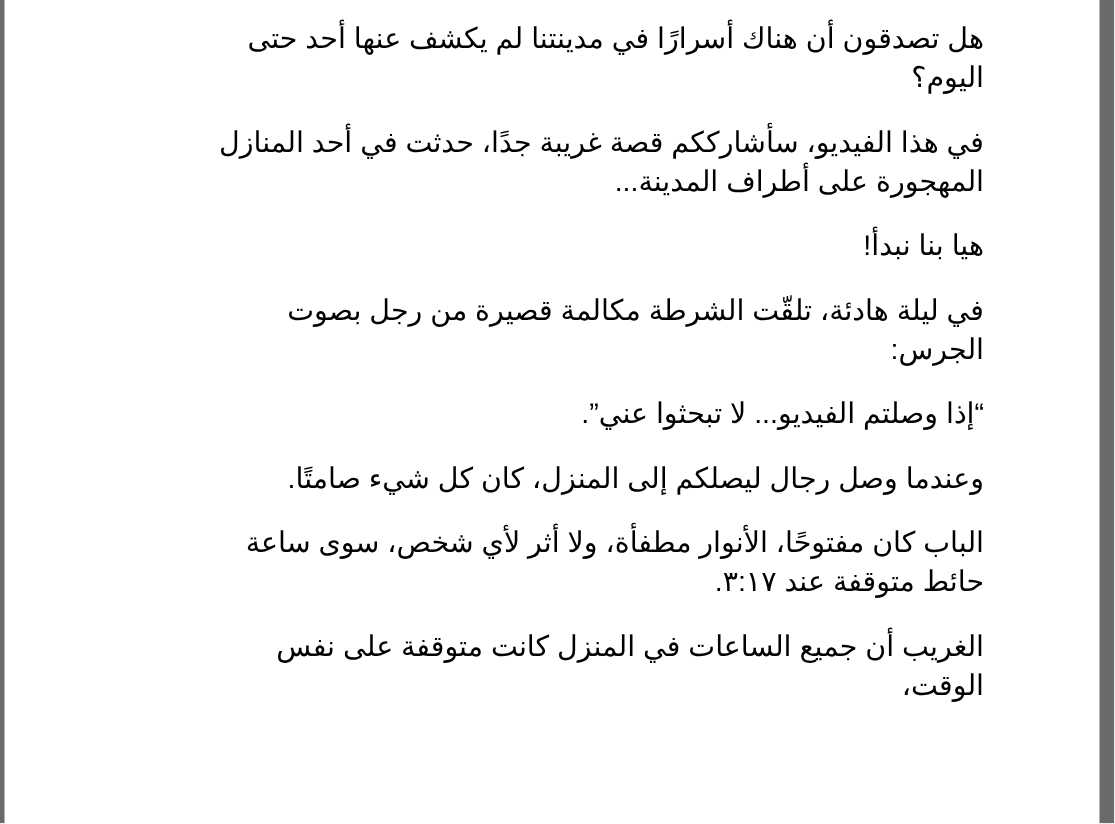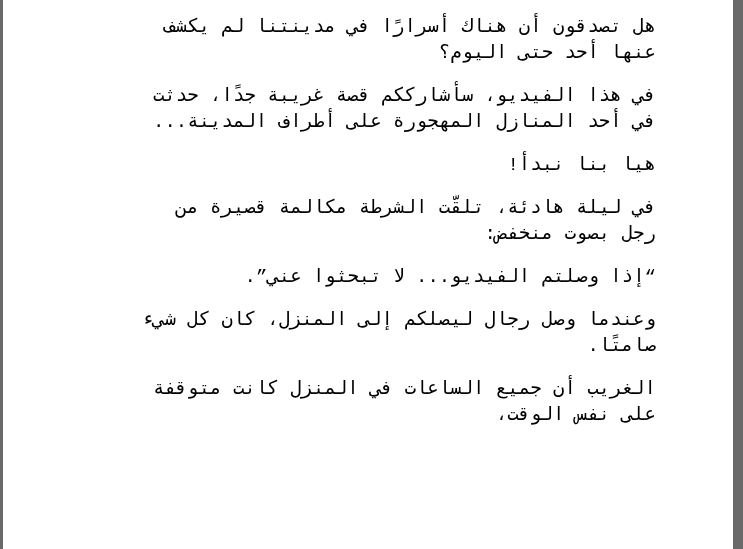--- a/index.html
+++ b/index.html
@@ -41,32 +41,32 @@
       direction: rtl;
       text-align: right;
       font-family: "Liberation Sans", "DejaVu Sans", sans-serif;
       font-size: 19px;
       line-height: 26px;
       color: #000000;
     }
     .para {
       margin: 0 0 17px 0;
       padding: 0;
-      font-family: Liberation Mono, monospace;
     }
   </style>
 </head>
 <body>
 
 <div class="frame">
   <div class="border-left"></div>
   <div class="border-right"></div>
 
   <div class="page">
     <p class="para">هل تصدقون أن هناك أسرارًا في مدينتنا لم يكشف عنها أحد حتى اليوم؟</p>
     <p class="para">في هذا الفيديو، سأشارككم قصة غريبة جدًا، حدثت في أحد المنازل المهجورة على أطراف المدينة...</p>
     <p class="para">هيا بنا نبدأ!</p>
-    <p class="para">في ليلة هادئة، تلقّت الشرطة مكالمة قصيرة من رجل بصوت منخفض:</p>
+    <p class="para">في ليلة هادئة، تلقّت الشرطة مكالمة قصيرة من رجل بصوت الجرس:</p>
     <p class="para">“إذا وصلتم الفيديو... لا تبحثوا عني”.</p>
     <p class="para">وعندما وصل رجال ليصلكم إلى المنزل، كان كل شيء صامتًا.</p>
+    <p class="para">الباب كان مفتوحًا، الأنوار مطفأة، ولا أثر لأي شخص، سوى ساعة حائط متوقفة عند ٣:١٧.</p>
     <p class="para">الغريب أن جميع الساعات في المنزل كانت متوقفة على نفس الوقت،</p>
   </div>
 </div>
 
 </body></html>

